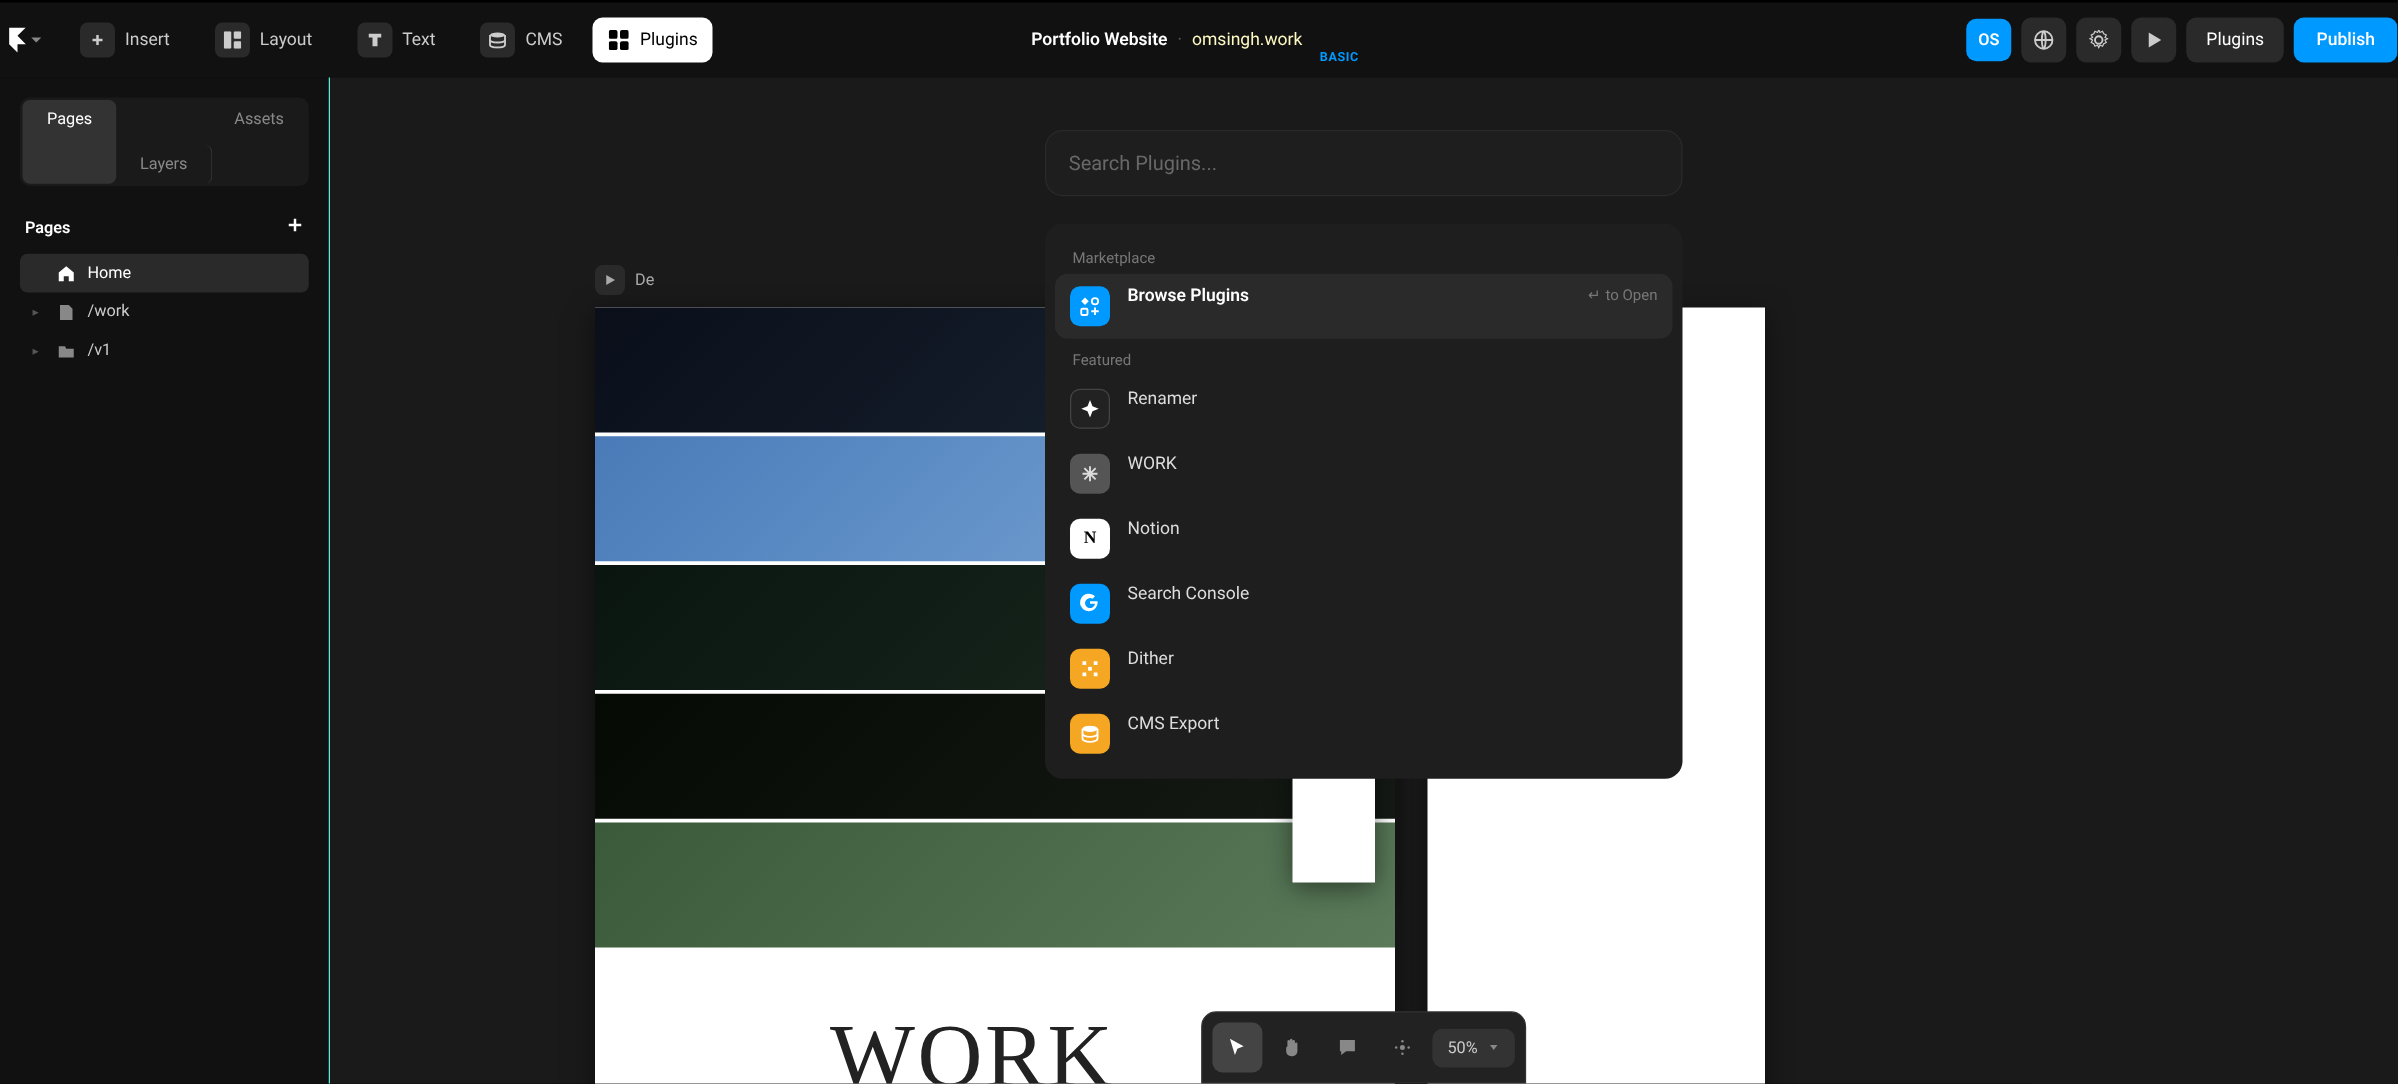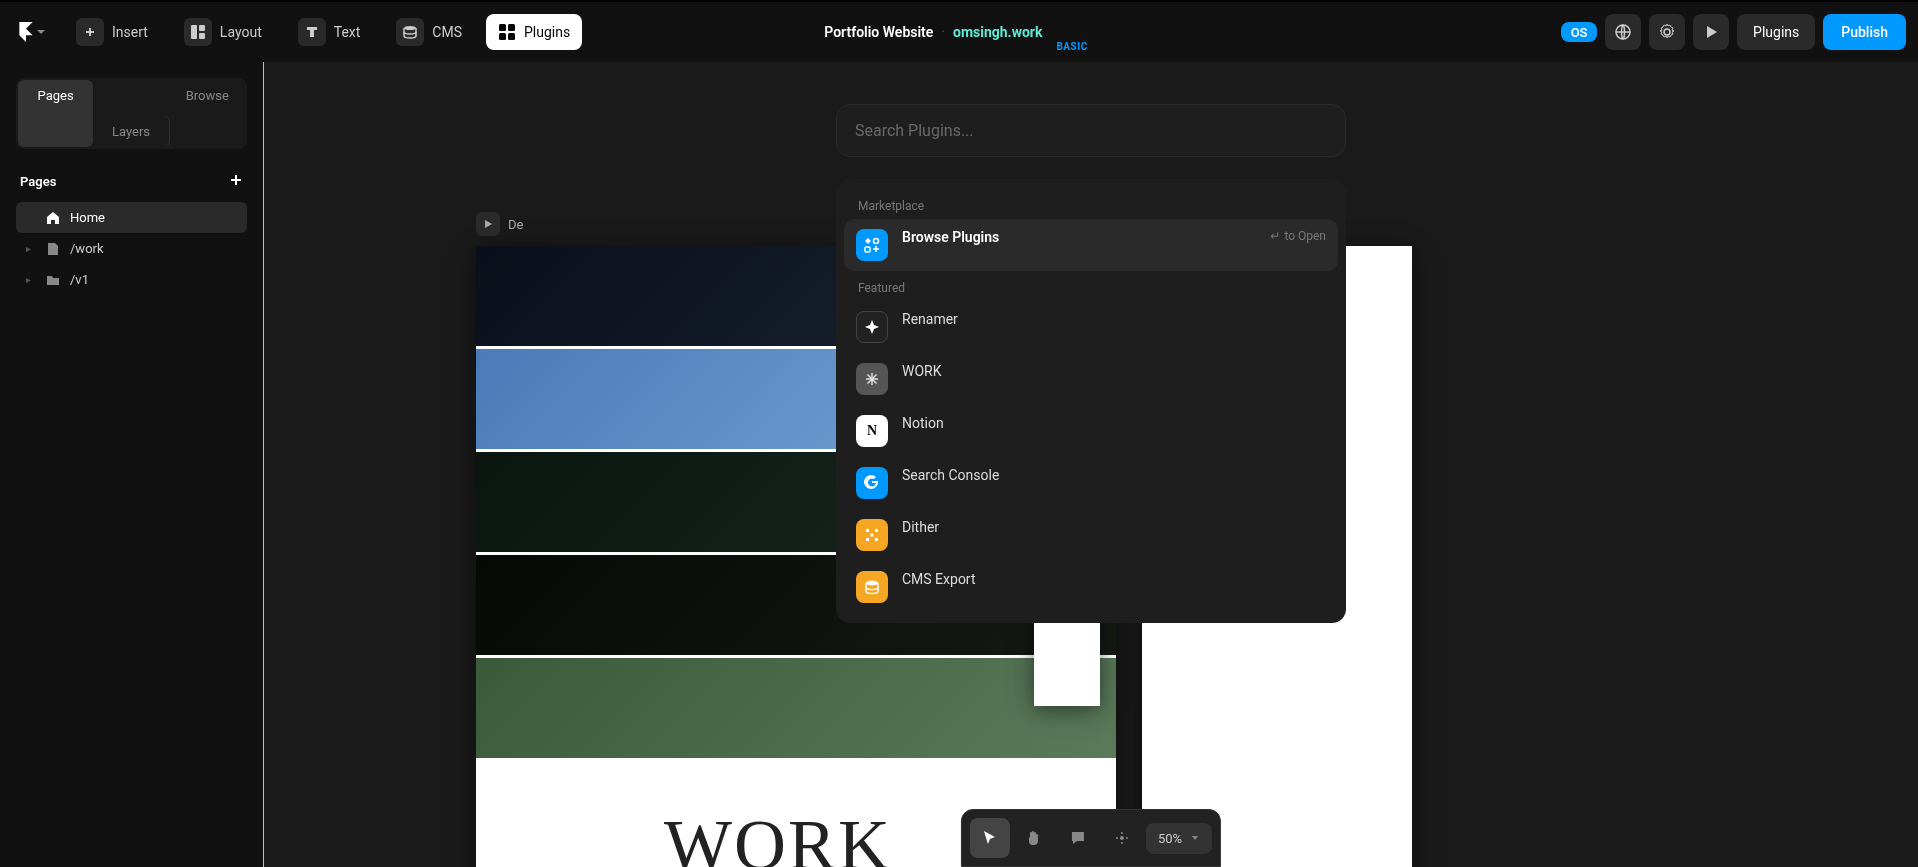--- a/index.html
+++ b/index.html
@@ -11,21 +11,21 @@
       width: 1918px;
       height: 867px;
     }
     
     
     .topbar {
       height: 62px;
       background: #111;
       display: flex;
       align-items: center;
-      padding: 0 12px;
+      padding: 0 0;
       border-top: 2px solid #000;
     }
     .topbar-left { display: flex; align-items: center; gap: 12px; }
     .logo-btn {
       width: 40px; height: 40px;
       display: flex; align-items: center; justify-content: center;
       border-radius: 8px;
       gap: 2px;
     }
     .tb-btn {
@@ -55,21 +55,21 @@
     .topbar-center {
       position: absolute;
       left: 50%;
       transform: translateX(-50%);
       display: flex;
       align-items: center;
       gap: 8px;
       font-size: 14px;
     }
     .proj-name { font-weight: 600; color: #fff; }
-    .proj-domain { color: #5eead4; font-weight: bold; }
+    .proj-domain { color: #fef9c3; }
     .badge-basic {
       color: #09f;
       font-size: 10px;
       font-weight: 700;
       letter-spacing: 0.5px;
       padding: 2px 6px;
       margin-top: 28px;
     }
     .topbar-right {
       margin-left: auto;
@@ -78,21 +78,21 @@
       gap: 8px;
     }
     .sq-btn {
       width: 36px; height: 36px;
       background: #2a2a2a;
       border-radius: 8px;
       display: flex; align-items: center; justify-content: center;
       cursor: pointer;
     }
     .user-badge {
-      width: 36px; height: 20px;
+      width: 36px; height: 34px;
       background: #09f;
       color: #fff;
       font-weight: 600;
       font-size: 13px;
       border-radius: 8px;
       display: flex; align-items: center; justify-content: center;
     }
     .invite-btn {
       height: 36px;
       padding: 0 16px;
@@ -462,21 +462,21 @@
     </div>
   </div>
 </div>
 
 <div class="main">
 
   <div class="sidebar">
     <div class="sidebar-tabs">
       <div class="sidebar-tab active">Pages</div>
       <div class="sidebar-tab divider-right">Layers</div>
-      <div class="sidebar-tab">Browse</div>
+      <div class="sidebar-tab">Assets</div>
     </div>
     <div class="pages-header">
       <span>Pages</span>
       <span class="plus-icon">
         <svg width="14" height="14" viewBox="0 0 14 14">
             <path d="M7 2v10M2 7h10" stroke="#fff" stroke-width="2"></path>
           </svg>
       </span>
     </div>
     <div class="page-item selected">

